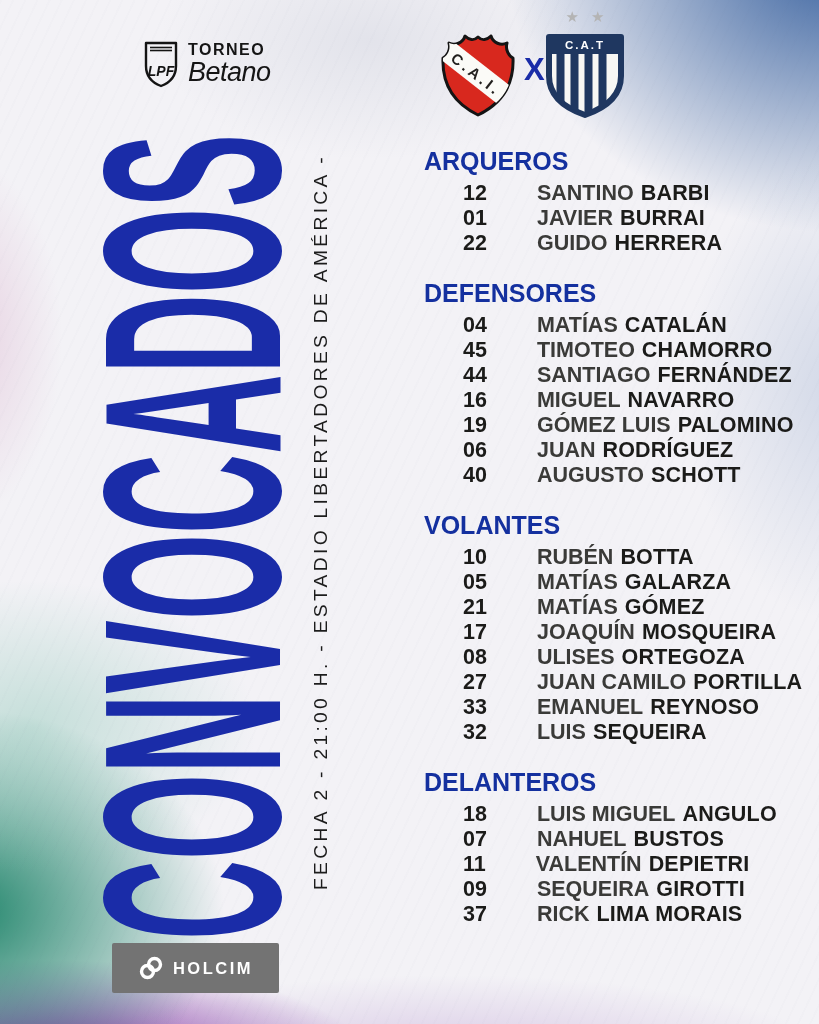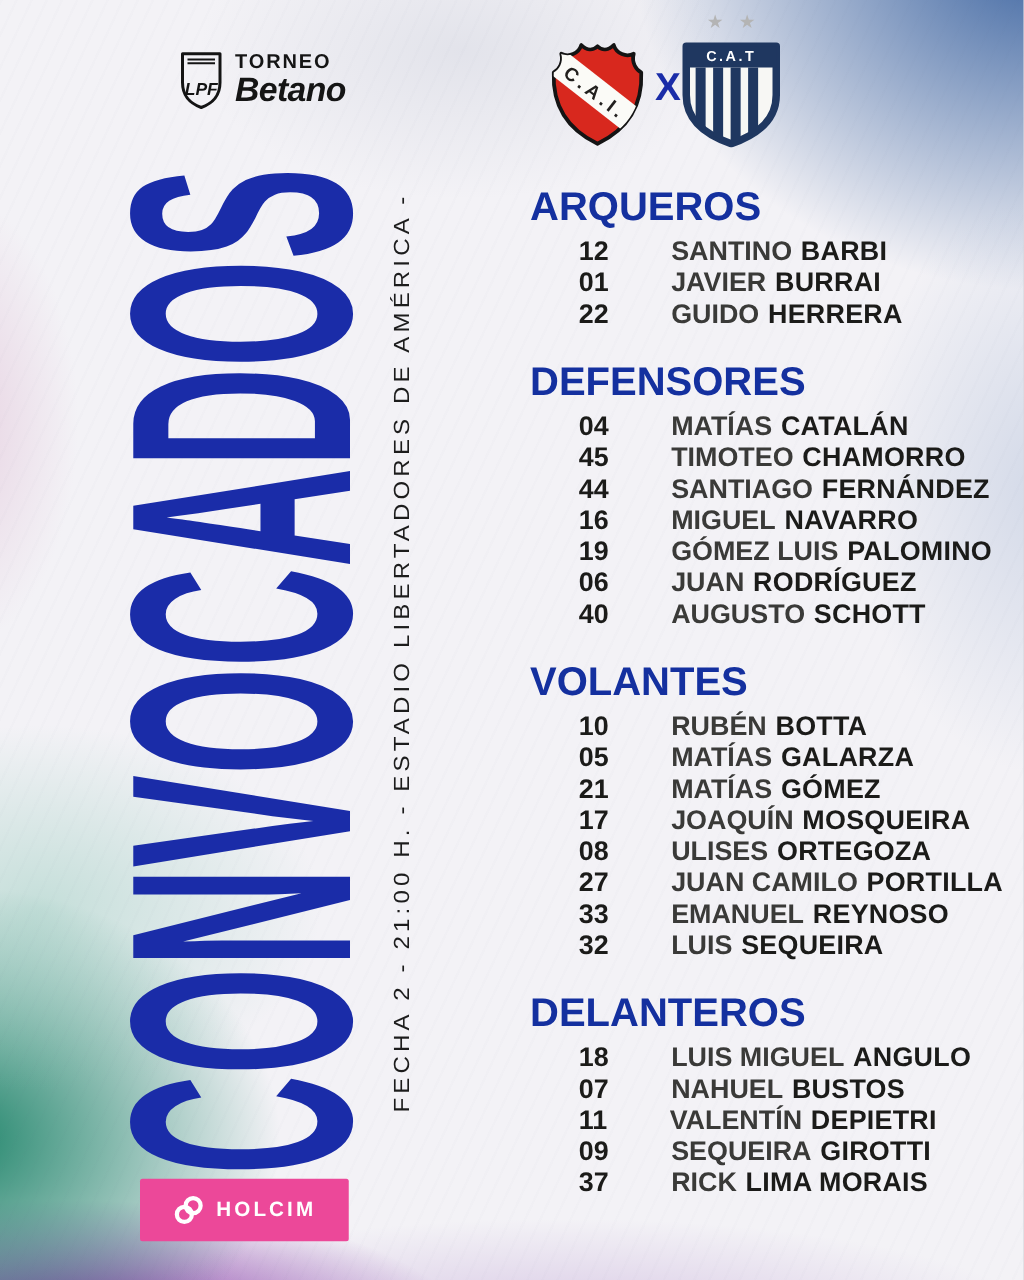--- a/index.html
+++ b/index.html
@@ -21,41 +21,41 @@
       radial-gradient(ellipse 520px 120px at 55% 104%, rgba(170,130,200,0.40), rgba(170,130,200,0) 75%),
       radial-gradient(ellipse 430px 140px at 6% 104%, rgba(112,20,150,0.97), rgba(112,20,150,0) 75%);
   }
   .texture{
     position:absolute;inset:0;pointer-events:none;opacity:.5;
     background-image:repeating-linear-gradient(115deg, rgba(90,100,130,0.03) 0 2px, rgba(0,0,0,0) 2px 11px);
   }
   
   .lpf-block{position:absolute;left:143px;top:40px;display:flex;align-items:center;gap:9px;color:#151515;}
   .torneo{font-size:16px;font-weight:800;letter-spacing:1.5px;}
-  .betano{font-size:27px;font-weight:700;font-style:italic;margin-top:-2px;letter-spacing:-0.5px;}
+  .betano{font-size:27px;font-weight:400;font-style:italic;margin-top:-2px;letter-spacing:-0.5px;}
   
   .matchup{position:absolute;left:438px;top:12px;width:195px;height:110px;}
   .cai{position:absolute;left:0;top:20px;}
   .vs-x{position:absolute;left:86px;top:40px;font-size:31px;font-weight:900;color:#1a2ca8;}
   .stars{position:absolute;left:106px;top:-4px;width:82px;text-align:center;font-size:15px;color:#b4b4b4;letter-spacing:0;}
   .stars span{margin:0 4px;}
   .cat{position:absolute;left:106px;top:20px;}
   
   .title-rot{position:absolute;left:96px;top:132px;width:808px;height:188px;transform-origin:0 0;transform:rotate(-90deg) translateX(-808px);}
   .subtitle-rot{position:absolute;left:305px;top:152px;width:738px;height:32px;transform-origin:0 0;transform:rotate(-90deg) translateX(-738px);}
   
   .roster{position:absolute;left:424px;top:147px;width:372px;}
   .group{margin-bottom:23px;}
-  .group-title{margin:0 0 5px 0;font-size:32px;font-weight:800;color:#14309f;letter-spacing:0;}
+  .group-title{margin:0 0 5px 0;font-size:25px;font-weight:800;color:#14309f;letter-spacing:0;}
   .row{font-size:21.5px;line-height:25px;white-space:nowrap;}
   .row .num{font-weight:800;color:#1b1b19;margin-right:7px;margin-left:39px;}
   .row .first{font-weight:700;color:#3a3a38;margin-right:7px;margin-left:43px;}
   .row .last{font-weight:800;color:#1b1b19;letter-spacing:0.2px;}
   
-  .holcim{position:absolute;left:112px;top:943px;width:167px;height:50px;background:#ec4899;border-radius:2px;
+  .holcim{position:absolute;left:112px;top:943px;width:167px;height:50px;background:#737373;border-radius:2px;
     display:flex;align-items:center;justify-content:center;gap:9px;}
   .holcim-name{color:#fff;font-size:16.5px;font-weight:800;letter-spacing:2.5px;}
 </style>
 </head>
 <body>
 
 <div class="poster">
   <div class="bg"></div>
   <div class="texture"></div>
 

